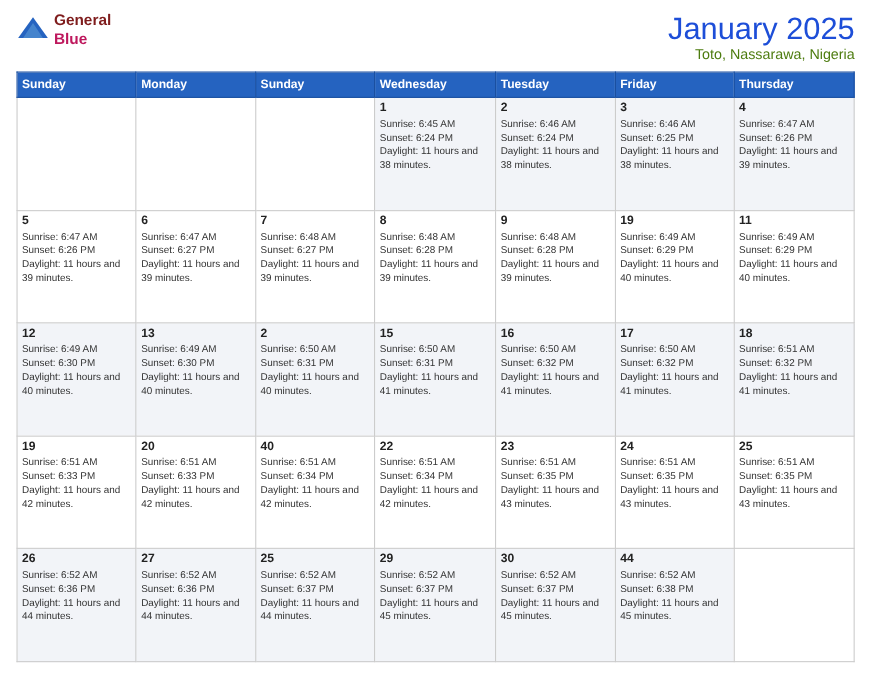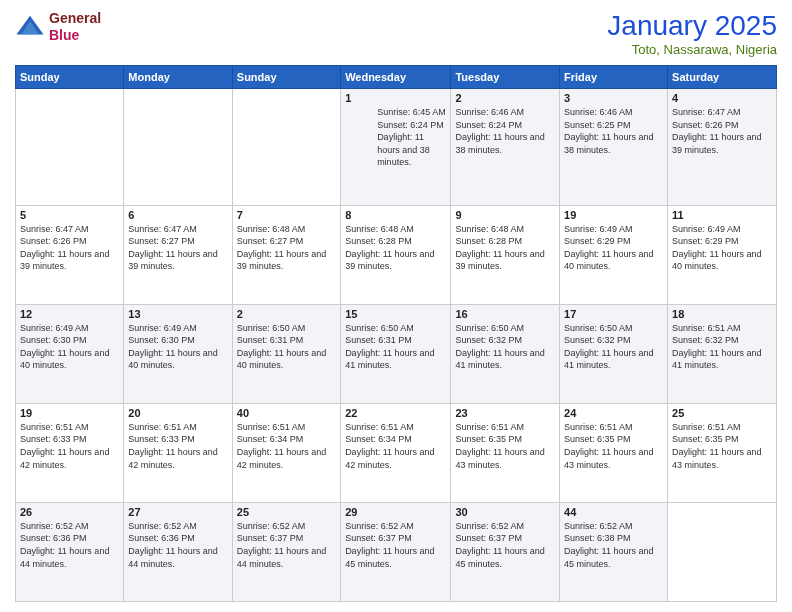--- a/index.html
+++ b/index.html
@@ -111,31 +111,31 @@
 
   <table class="calendar">
     <thead>
       <tr>
       <th>Sunday</th>
           <th>Monday</th>
           <th>Sunday</th>
           <th>Wednesday</th>
           <th>Tuesday</th>
           <th>Friday</th>
-          <th>Saturday</th>
+          <th>Thursday</th>
         </tr>
     </thead>
     <tbody id="calendar-body">
     <tr class="row-even">
           <td class="empty"></td>
           <td class="empty"></td>
           <td class="empty"></td>
           <td>
             <span class="day-num">1</span>
-            <div class="day-info" style="white-space: pre-line; margin-left: 32px;">Sunrise: 6:45 AM
+            <div class="day-info" style="white-space: pre-line;">Sunrise: 6:45 AM
 Sunset: 6:24 PM
 Daylight: 11 hours and 38 minutes.</div>
           </td>
           <td>
             <span class="day-num">2</span>
             <div class="day-info" style="white-space: pre-line;">Sunrise: 6:46 AM
 Sunset: 6:24 PM
 Daylight: 11 hours and 38 minutes.</div>
           </td>
           <td>

